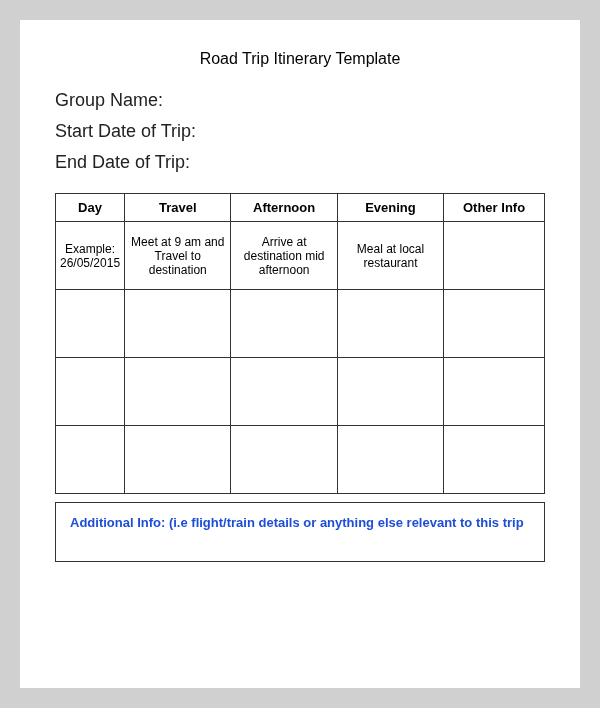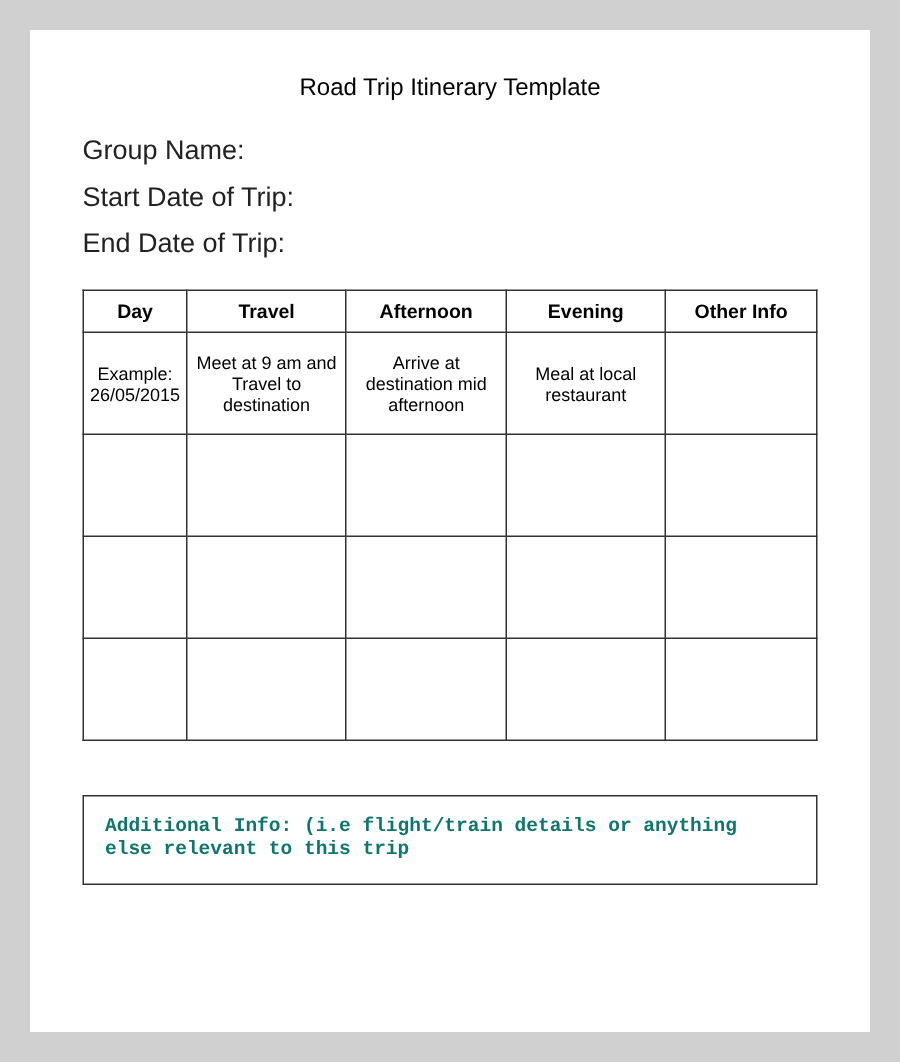--- a/index.html
+++ b/index.html
@@ -39,21 +39,21 @@
     .form-field {
       font-size: 18px;
       margin-bottom: 10px;
       color: #222;
     }
 
     .itinerary-table {
       width: 100%;
       border-collapse: collapse;
       border: 1.5px solid #333;
-      margin-bottom: 36px;
+      margin-bottom: 8px;
     }
 
     .itinerary-table th,
     .itinerary-table td {
       border: 1.5px solid #333;
       text-align: center;
       vertical-align: middle;
       font-size: 13px;
       padding: 6px 4px;
     }
@@ -82,23 +82,22 @@
 
     .itinerary-table td.example-evening {
       font-size: 12px;
     }
 
     .additional-info-box {
       border: 1.5px solid #333;
       padding: 12px 14px;
       font-size: 13px;
       font-weight: bold;
-      color: #0f766e;
+      color: #1d4ed8;
       min-height: 60px;
-      font-family: Liberation Mono, monospace;
     }
 
     
     .col-day { width: 13%; }
     .col-morning { width: 22%; }
     .col-afternoon { width: 22%; }
     .col-evening { width: 22%; }
     .col-other { width: 21%; }
   </style>
 </head>

